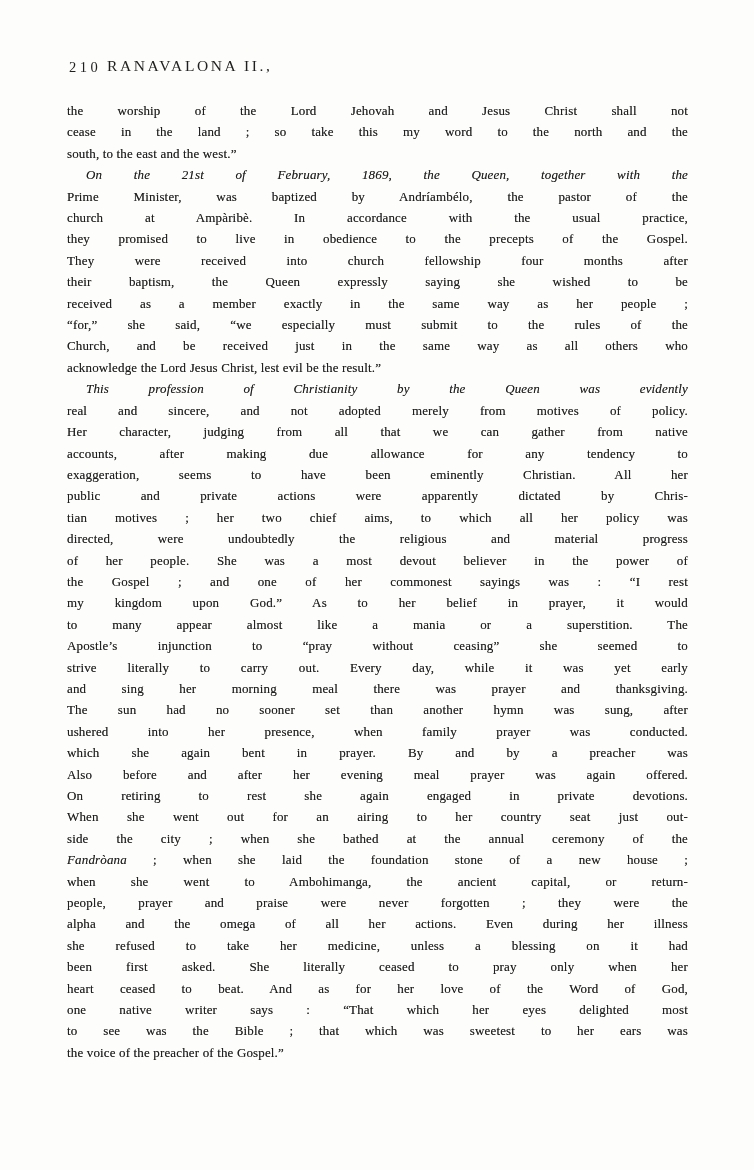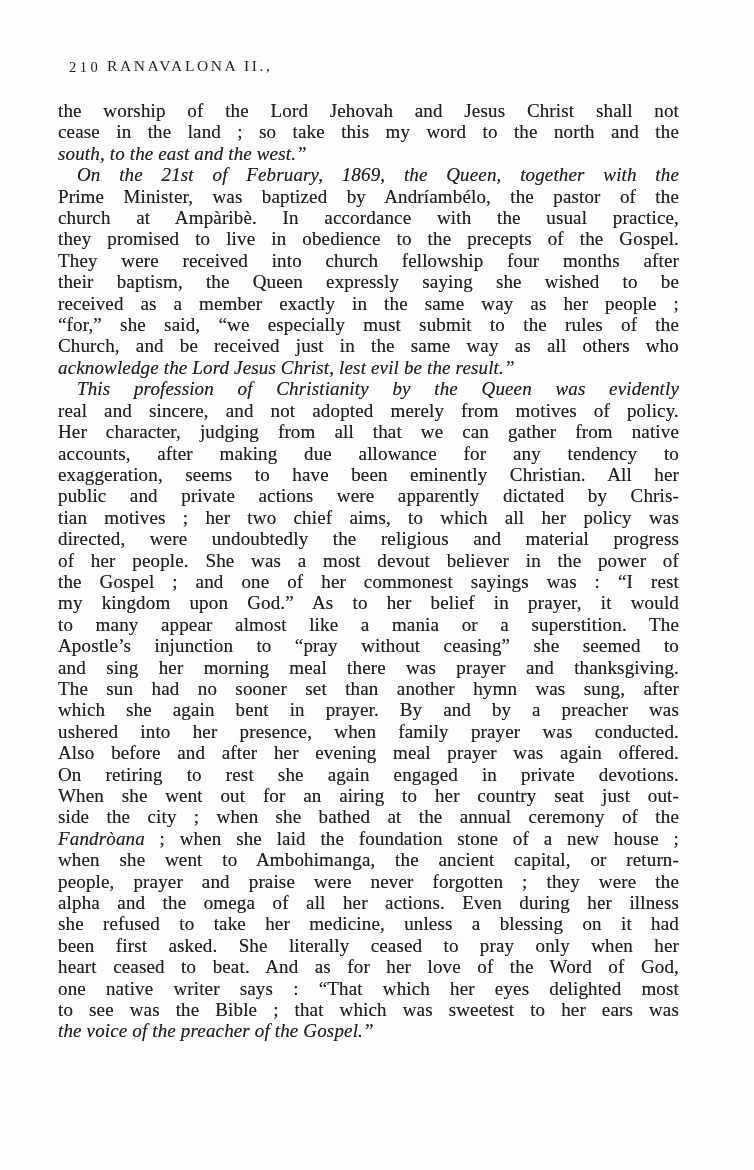--- a/index.html
+++ b/index.html
@@ -34,34 +34,34 @@
   }
   .running {
     display: block;
     padding-left: 40px;
     font-size: 15.5px;
     letter-spacing: 2.6px;
     white-space: nowrap;
   }
   .body {
     position: absolute;
-    left: 58px;
+    left: 67px;
     top: 100px;
     width: 621px;
-    font-size: 19px;
+    font-size: 13px;
     line-height: 21.4px;
     letter-spacing: 0.15px;
     text-shadow: 0 0 0.5px rgba(25, 25, 25, 0.55);
   }
   .para { margin: 0; }
   .line {
     text-align: justify;
     text-align-last: justify;
   }
-  .line.end { text-align-last: left; font-style: italic; }
+  .line.end { text-align-last: left; }
   .line.indent { text-indent: 19px; font-style: italic; }
   .i { font-style: italic; }
 </style>
 </head>
 <body>
 
 <div class="page">
   <div class="header">
     <span class="pagenum">210</span>
     <span class="running">RANAVALONA II.,</span>
@@ -91,24 +91,25 @@
         <div class="line"><span>accounts, after making due allowance for any tendency to</span></div>
         <div class="line"><span>exaggeration, seems to have been eminently Christian. All her</span></div>
         <div class="line"><span>public and private actions were apparently dictated by Chris-</span></div>
         <div class="line"><span>tian motives ; her two chief aims, to which all her policy was</span></div>
         <div class="line"><span>directed, were undoubtedly the religious and material progress</span></div>
         <div class="line"><span>of her people. She was a most devout believer in the power of</span></div>
         <div class="line"><span>the Gospel ; and one of her commonest sayings was : “I rest</span></div>
         <div class="line"><span>my kingdom upon God.” As to her belief in prayer, it would</span></div>
         <div class="line"><span>to many appear almost like a mania or a superstition. The</span></div>
         <div class="line"><span>Apostle’s injunction to “pray without ceasing” she seemed to</span></div>
+        <div class="line"><span>strive literally to carry out. Every day, while it was yet early</span></div>
         <div class="line"><span>and sing her morning meal there was prayer and thanksgiving.</span></div>
         <div class="line"><span>The sun had no sooner set than another hymn was sung, after</span></div>
+        <div class="line"><span>ushered into her presence, when family prayer was conducted.</span></div>
         <div class="line"><span>which she again bent in prayer. By and by a preacher was</span></div>
-        <div class="line"><span>ushered into her presence, when family prayer was conducted.</span></div>
         <div class="line"><span>Also before and after her evening meal prayer was again offered.</span></div>
         <div class="line"><span>On retiring to rest she again engaged in private devotions.</span></div>
         <div class="line"><span>When she went out for an airing to her country seat just out-</span></div>
         <div class="line"><span>side the city ; when she bathed at the annual ceremony of the</span></div>
         <div class="line"><span class="i">Fandròana</span><span> ; when she laid the foundation stone of a new house ;</span></div>
         <div class="line"><span>when she went to Ambohimanga, the ancient capital, or return-</span></div>
         <div class="line"><span>people, prayer and praise were never forgotten ; they were the</span></div>
         <div class="line"><span>alpha and the omega of all her actions. Even during her illness</span></div>
         <div class="line"><span>she refused to take her medicine, unless a blessing on it had</span></div>
         <div class="line"><span>been first asked. She literally ceased to pray only when her</span></div>

